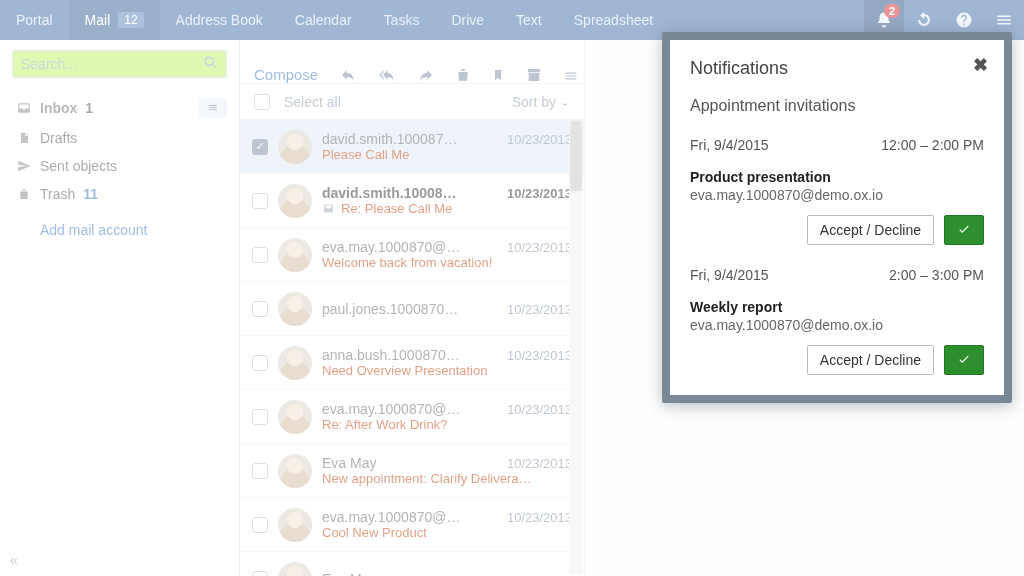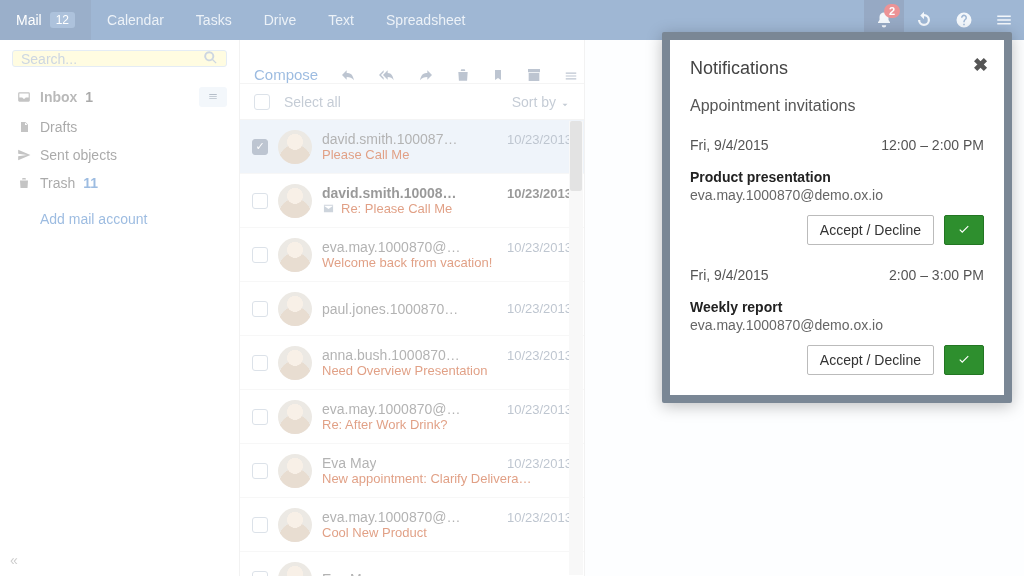--- a/index.html
+++ b/index.html
@@ -14,21 +14,21 @@
   .topbar .spacer { flex:1; }
   .topbar .right { display:flex; align-items:center; }
   .topbar .icon-btn { width:40px; height:40px; display:flex; align-items:center; justify-content:center; cursor:pointer; position:relative; }
   .topbar .icon-btn.sel { background:#2d5288; }
   .topbar .icon-btn svg { fill:#e6eef7; }
   .notif-count { position:absolute; top:4px; right:4px; background:#d9272d; color:#fff; font-size:11px; font-weight:bold; border-radius:8px; padding:0 5px; line-height:14px; }
   .below { display:flex; height:calc(100% - 40px); }
   
   .sidebar { width:240px; background:#fff; border-right:1px solid #e5e5e5; display:flex; flex-direction:column; position:relative; }
   .search-wrap { padding:10px 12px; }
-  .search { background:#fef9c3; border:1px solid #c9d8ea; border-radius:3px; height:17px; display:flex; align-items:center; padding:4px 8px; }
+  .search { background:#bef264; border:1px solid #c9d8ea; border-radius:3px; height:28px; display:flex; align-items:center; padding:4px 8px; }
   .search input { flex:1; background:transparent; border:none; outline:none; font-size:14px; color:#6b829c; }
   .search input::placeholder { color:#9aadc3; }
   .search .sicon svg { fill:#9aadc3; }
   .folders { padding:4px 0;}
   .folder { display:flex; align-items:center; padding:6px 12px 6px 40px; position:relative; color:#555; cursor:pointer; font-size:14px; }
   .folder .ficon { position:absolute; left:16px; width:16px; display:flex; justify-content:center; }
   .folder .ficon svg { fill:#888; }
   .folder.active { color:#555; font-weight:bold; }
   .folder.active .fname { color:#737373; }
   .folder .count { margin-left:8px; font-weight:bold; color:#555; }
@@ -48,21 +48,21 @@
   .chk.checked::after { content:"✓"; color:#fff; font-size:11px; }
   .listhdr .selall { margin-left:14px; color:#8a98ab; }
   .listhdr .sort { margin-left:auto; color:#8a98ab; cursor:pointer; display:flex; align-items:flex-end; gap:4px;}
   .scrollwrap { position:relative; flex:1; overflow:hidden;}
   .msgs { overflow:hidden; }
   .msg { display:flex; align-items:center; padding:8px 12px; border-bottom:1px solid #eee; gap:10px; height:54px; }
   .msg.sel { background:#dfe9f5; }
   .msg .avatar { width:34px; height:34px; border-radius:50%; background:#d8d2c8; flex:none; overflow:hidden; position:relative;}
   .msg .avatar::after{content:""; position:absolute; inset:0; background:radial-gradient(circle at 50% 35%, #f1e0cf 0 28%, transparent 29%), radial-gradient(circle at 50% 90%, #d1baa3 0 45%, transparent 46%);}
   .msg .info { flex:1; min-width:0; }
-  .msg .line1 { display:flex; align-items:center; gap:8px; }
+  .msg .line1 { display:flex; align-items:flex-end; gap:8px; }
   .msg .from { color:#666; white-space:nowrap; overflow:hidden; text-overflow:ellipsis; max-width:150px;}
   .msg.unread .from { color:#333; font-weight:bold; }
   .msg .date { margin-left:auto; color:#7d8ca0; font-size:13px; }
   .msg.unread .date { color:#333; font-weight:bold; }
   .msg .subj { color:#c2410c; white-space:nowrap; overflow:hidden; text-overflow:ellipsis; font-size:13px; display:flex; align-items:center; gap:6px;}
   .msg .subj svg { fill:#9aa8b9; flex:none;}
   .fake-scroll { position:absolute; right:1px; top:1px; bottom:1px; width:14px; background:#f1f1f1;}
   .fake-thumb { position:absolute; top:0; left:1px; right:1px; height:70px; background:#c6c6c6; border-radius:2px;}
   
   .reading { flex:1; background:#fafcff; }
@@ -79,24 +79,26 @@
   .invite .actions { display:flex; justify-content:flex-end; gap:10px; margin-top:12px;}
   .btn { border:1px solid #bbb; background:#fff; padding:6px 12px; border-radius:2px; cursor:pointer; font-size:14px; color:#333;}
   .btn.green { background:#2e8f2e; border-color:#237623; color:#fff; width:40px; display:flex; align-items:center; justify-content:center; padding:6px 0;}
   .btn.green svg { fill:#fff; }
 </style>
 </head>
 <body>
 
 <div class="topbar">
   <div class="nav">
+    <div class="tab">Portal</div>
     <div class="tab active">
       <span>Mail</span>
       <span class="badge">12</span>
     </div>
+    <div class="tab">Address Book</div>
     <div class="tab">Calendar</div>
     <div class="tab">Tasks</div>
     <div class="tab">Drive</div>
     <div class="tab">Text</div>
     <div class="tab">Spreadsheet</div>
   </div>
   <div class="spacer"></div>
   <div class="right">
     <div class="icon-btn sel">
       <svg width="18" height="18" viewBox="0 0 24 24">

